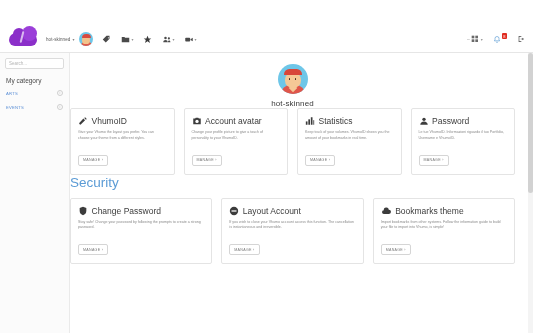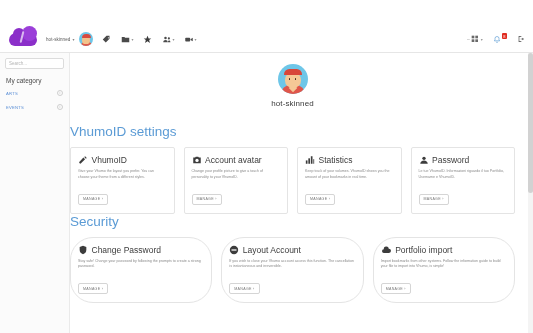--- a/index.html
+++ b/index.html
@@ -198,21 +198,21 @@
   }
   .card-row { display: flex; gap: 9px; }
   .card {
     background: #fff;
     border: 1px solid #e4e4e4;
     border-radius: 2px;
     padding: 7px 7px 8px 7px;
     position: relative;
   }
   .card.w4 { width: 106px; min-height: 56px; }
-  .card.w3 { width: 145px; min-height: 50px; border-radius: 23px; }
+  .card.w3 { width: 145px; min-height: 50px; }
   .card-head {
     display: flex; align-items: center; gap: 3.5px;
     margin-bottom: 4px;
   }
   .card-head .ctitle {
     font-size: 8.5px; color: #3c3c3c; font-weight: 400;
     white-space: nowrap;
   }
   .card-desc {
     font-size: 3.6px; color: #8a8a8a;
@@ -351,21 +351,20 @@
       <div class="body"></div>
         <div class="collar"></div>
       <div class="face"></div>
         <div class="hair"></div>
       <div class="eyeL"></div>
         <div class="eyeR"></div>
     </div>
     <div class="profile-name">hot-skinned</div>
   </div>
 
-  <div class="section-title">VhumoID settings</div>
   <div class="card-row">
 
     <div class="card w4">
       <div class="card-head">
         <svg width="10" height="10" viewBox="0 0 24 24" fill="#3c3c3c">
           <path d="M3 19l3 2 11-11-4-4L3 17v2z"></path>
             <path d="M17 3l4 4-2 2-4-4 2-2z"></path>
         </svg>
         <span class="ctitle">VhumoID</span>
       </div>
@@ -436,21 +435,21 @@
       </div>
       <div class="card-desc">If you wish to close your Vhumo account access this function. The cancellation is instantaneous and irreversible.</div>
       <button class="manage-btn">MANAGE ›</button>
     </div>
 
     <div class="card w3">
       <div class="card-head">
         <svg width="11" height="10" viewBox="0 0 24 24" fill="#3c3c3c">
           <path d="M6 19a4.5 4.5 0 01-.5-9A6 6 0 0117.5 9 4 4 0 0118 19H6z"></path>
         </svg>
-        <span class="ctitle">Portfolio import</span>
+        <span class="ctitle">Bookmarks theme</span>
       </div>
       <div class="card-desc">Import bookmarks from other systems. Follow the information guide to build your file to import into Vhumo, is simple!</div>
       <button class="manage-btn">MANAGE ›</button>
     </div>
   </div>
 </div>
 
 <div class="scrollbar">
   <div class="thumb"></div>
 </div>

